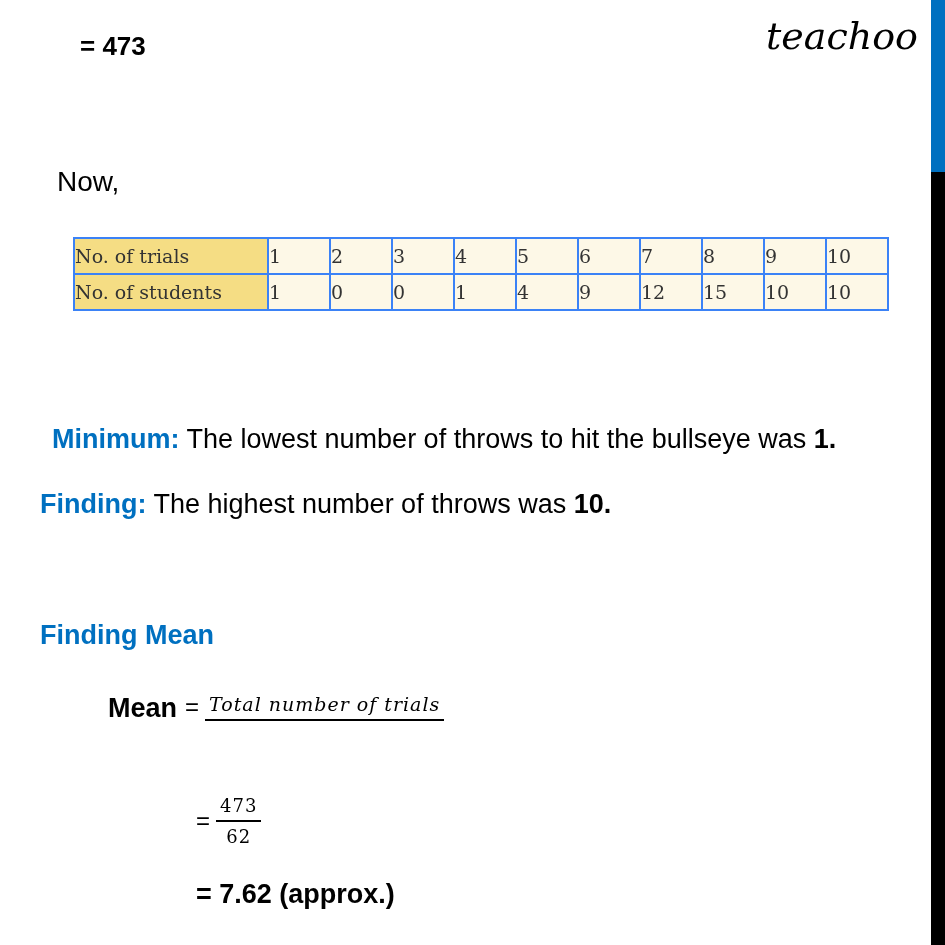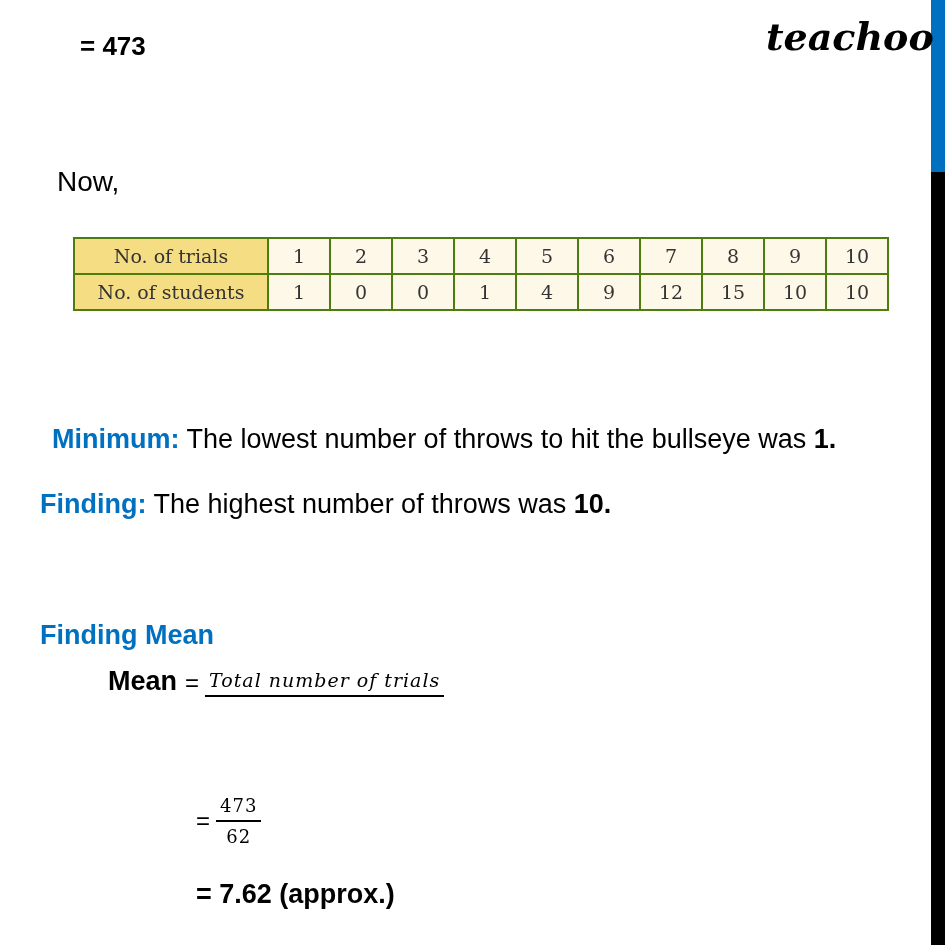--- a/index.html
+++ b/index.html
@@ -5,41 +5,41 @@
     html, body { margin: 0; padding: 0; }
     body {
       width: 945px; height: 945px; position: relative; overflow: hidden;
       background: #ffffff; color: #000;
       font-family: "Liberation Sans", "DejaVu Sans", sans-serif;
     }
     .side-bar-blue { position: absolute; left: 931px; top: 0; width: 14px; height: 172px; background: #0070c0; }
     .side-bar-black { position: absolute; left: 931px; top: 172px; width: 14px; height: 773px; background: #000; }
     .logo {
       position: absolute; left: 766px; top: 14px;
-      font-family: "DejaVu Serif", serif; font-style: italic; font-weight: bold;
+      font-family: "DejaVu Serif", serif; font-style: italic; font-weight: normal;
       font-size: 38px; letter-spacing: 0px; color: #000;
     }
     .eq-top { position: absolute; left: 80px; top: 31px; font-size: 26px; font-weight: bold; }
     .now { position: absolute; left: 40px; top: 166px; font-size: 28px; margin-left: 17px; }
     table.data {
       position: absolute; left: 73px; top: 237px; border-collapse: collapse;
       font-family: "DejaVu Serif", serif; font-size: 19px; color: #333;
     }
     table.data td {
-      border: 2px solid #4d7c0f; height: 34px; text-align: center;
+      border: 2px solid #3b82f6; height: 34px; text-align: left;
       background: #fdf8e7; padding: 0; width: 60px;
     }
     table.data td.head { background: #f5dd84; width: 192px; }
     .line { position: absolute; left: 40px; font-size: 27px; }
     .line .lbl { color: #0070c0; font-weight: bold; }
     .line b { font-weight: bold; }
     .min-line { top: 424px; margin-left: 12px; }
     .max-line { top: 489px; }
     .section { position: absolute; left: 40px; top: 620px; font-size: 27px; color: #0070c0; font-weight: bold; }
-    .mean-row { position: absolute; left: 108px; top: 666px; display: flex; align-items: flex-end; }
+    .mean-row { position: absolute; left: 108px; top: 693px; display: flex; align-items: flex-start; }
     .mean-lbl { font-size: 27px; font-weight: bold; }
     .mean-eq { font-size: 24px; margin: 0 6px 0 8px; }
     .frac { display: inline-flex; flex-direction: column; align-items: center;
       font-family: "DejaVu Serif", serif; font-style: italic; font-size: 19px; letter-spacing: 1px; }
     .frac .num { padding: 0 4px 4px 4px; border-bottom: 2px solid #000; }
     .frac .den { padding: 4px 4px 0 4px; }
     .frac.plain { font-style: normal; font-size: 18px; }
     .step1 { position: absolute; left: 196px; top: 795px; display: flex; align-items: center; }
     .step1 .eq { font-size: 24px; margin-right: 6px; }
     .result { position: absolute; left: 196px; top: 879px; font-size: 27px; font-weight: bold; }

